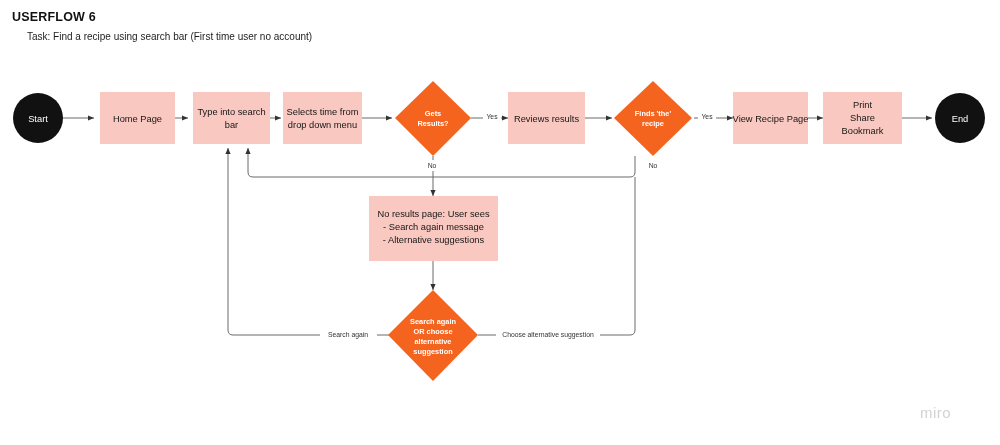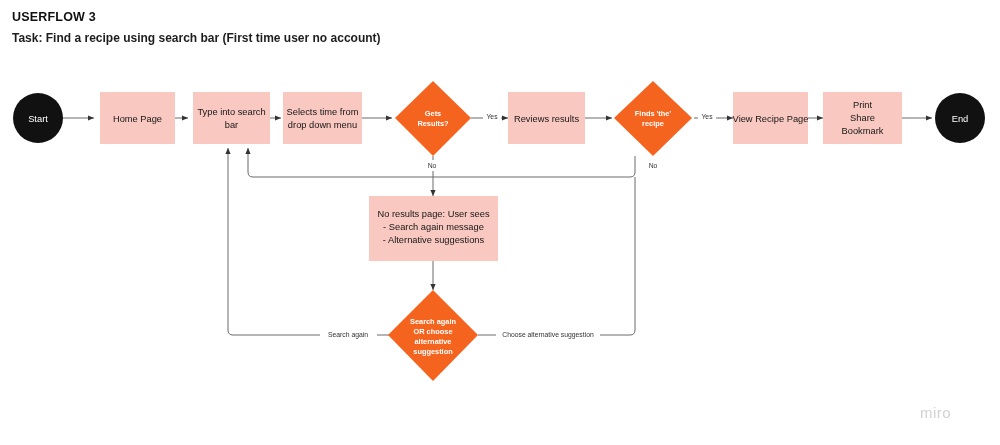--- a/index.html
+++ b/index.html
@@ -26,24 +26,24 @@
     position: absolute;
     left: 12px;
     top: 10px;
     font-size: 12.5px;
     font-weight: bold;
     letter-spacing: 0.2px;
     color: #111111;
   }
   .hdr-sub {
     position: absolute;
-    left: 12px;
+    left: 27px;
     top: 31px;
-    font-size: 12px;
-    font-weight: bold;
+    font-size: 10px;
+    font-weight: normal;
     color: #1d1d1d;
   }
   .watermark {
     position: absolute;
     left: 920px;
     top: 404px;
     font-size: 15px;
     color: #d2d2d2;
     letter-spacing: 0.5px;
     font-family: "Liberation Sans", sans-serif;
@@ -71,21 +71,21 @@
   .term { fill: #111111; }
   .edge {
     stroke: #6b6b6b;
     stroke-width: 1;
     fill: none;
   }
 </style>
 </head>
 <body>
 
-<div class="hdr-title">USERFLOW 3</div>
+<div class="hdr-title">USERFLOW 6</div>
 <div class="hdr-sub">Task: Find a recipe using search bar (First time user no account)</div>
 
 <svg id="canvas" viewBox="0 0 1000 445">
   <defs>
     <marker id="arw" markerWidth="7" markerHeight="7" refX="6" refY="2.6" orient="auto" markerUnits="strokeWidth">
       <path d="M0,0 L6,2.6 L0,5.2 z" fill="#333333"></path>
     </marker>
   </defs>
 
   <g>

